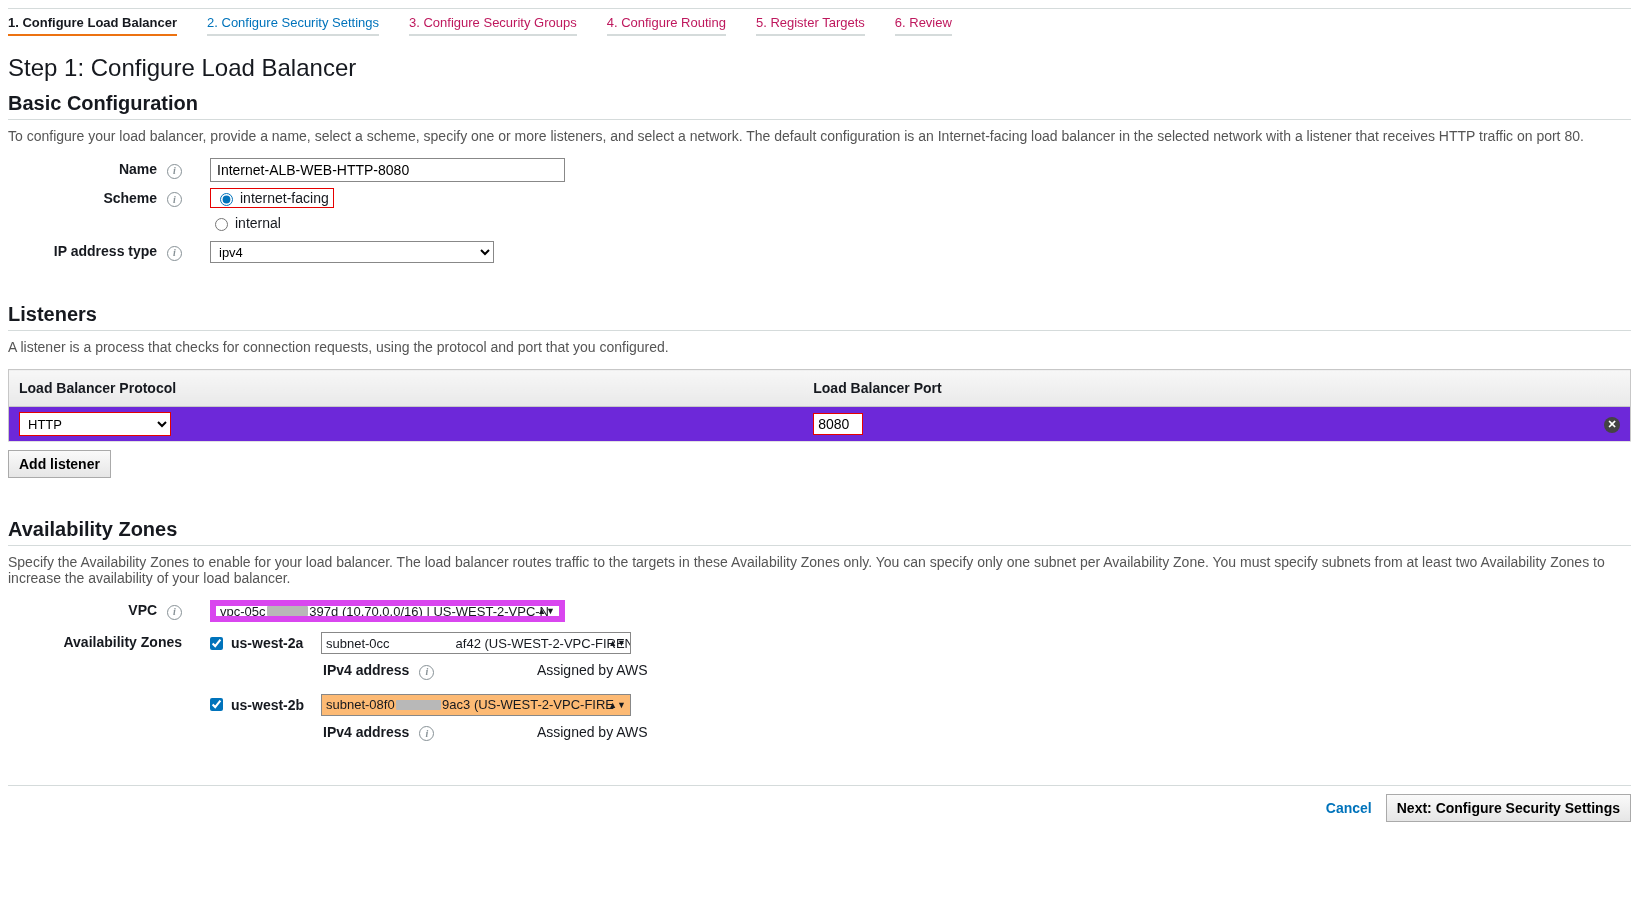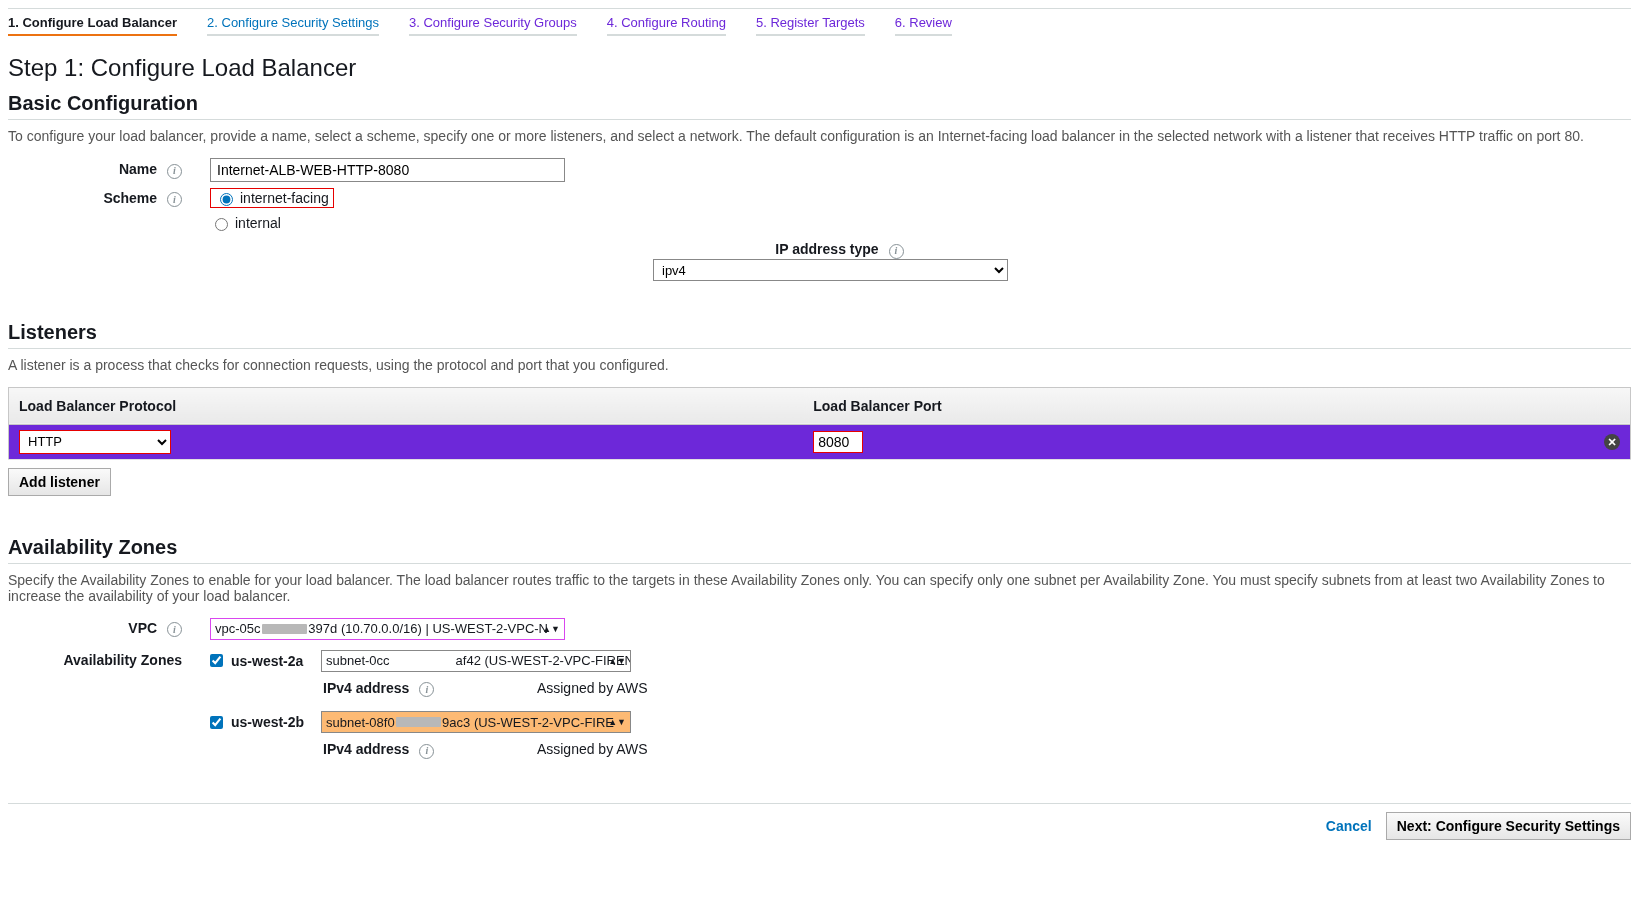--- a/index.html
+++ b/index.html
@@ -14,21 +14,21 @@
   }
   .wizard-steps {
     display: flex;
     gap: 30px;
     border-top: 1px solid #d5dbdb;
     padding: 0;
     font-size: 13px;
   }
   .wizard-step {
     padding: 6px 0 4px 0;
-    color: #6d28d9;
+    color: #be185d;
     cursor: pointer;
     border-bottom: 2px solid #d5dbdb;
   }
   .wizard-step.active {
     color: #16191f;
     font-weight: bold;
     border-bottom-color: #ec7211;
   }
   .wizard-step.link { color: #0073bb; }
 
@@ -66,21 +66,21 @@
     font-size: 14px;
     width: 355px;
   }
   .select-control {
     border: 1px solid #888;
     background: #fff;
     padding: 2px 4px;
     font-size: 13px;
     height: 22px;
   }
-  .select-wide { width: 355px; }
+  .select-wide { width: 284px; }
 
   .redbox { border: 1.5px solid #e60000; padding: 1px 4px; display: inline-block; }
   .radio-line { display: flex; align-items: center; gap: 4px; font-size: 14px; }
   .radio-line input[type=radio] { accent-color: #0073bb; }
 
   .listeners-table {
     width: 100%;
     border: 1px solid #c7c7c7;
     border-collapse: collapse;
     margin-bottom: 8px;
@@ -188,21 +188,21 @@
 <div class="form-row">
   <div class="form-label"></div>
   <div class="form-control-col">
     <span class="radio-line">
       <input type="radio" name="scheme" style="">
       <span>internal</span>
     </span>
   </div>
 </div>
 
-<div class="form-row" style="margin-top:10px;flex-direction:column;">
+<div class="form-row" style="margin-top:10px;">
   <div class="form-label">
     <span>IP address type</span>
     <span class="info-icon">i</span>
   </div>
   <div class="form-control-col">
     <select class="select-control select-wide">
       <option>ipv4</option>
     </select>
   </div>
 </div>
@@ -246,21 +246,21 @@
 <h2 class="section-title" style="margin-top:40px;">Availability Zones</h2>
 <hr class="section-hr">
 <div class="section-desc">Specify the Availability Zones to enable for your load balancer. The load balancer routes traffic to the targets in these Availability Zones only. You can specify only one subnet per Availability Zone. You must specify subnets from at least two Availability Zones to increase the availability of your load balancer.</div>
 
 <div class="form-row">
   <div class="form-label">
     <span>VPC</span>
     <span class="info-icon">i</span>
   </div>
   <div class="form-control-col">
-    <span style="display:inline-flex;align-items:center;border:1px solid #d946ef;background:#fff;height:22px;padding:0 16px 0 4px;width:355px;position:relative;font-size:13px;overflow:hidden;white-space:nowrap;">
+    <span style="display:inline-flex;align-items:center;border:6px solid #d946ef;background:#fff;height:22px;padding:0 10px 0 4px;width:355px;position:relative;font-size:13px;overflow:hidden;white-space:nowrap;">
       <span>vpc-05c</span>
         <span class="mask" style="width:62px;margin:0 1px;"></span>
         <span>397d (10.70.0.0/16) | US-WEST-2-VPC-N</span>
       <span style="position:absolute;right:4px;font-size:9px;">▲▼</span>
     </span>
   </div>
 </div>
 
 <div class="form-row" style="align-items:flex-start;margin-top:10px;">
   <div class="form-label" style="padding-top:2px;">Availability Zones</div>

